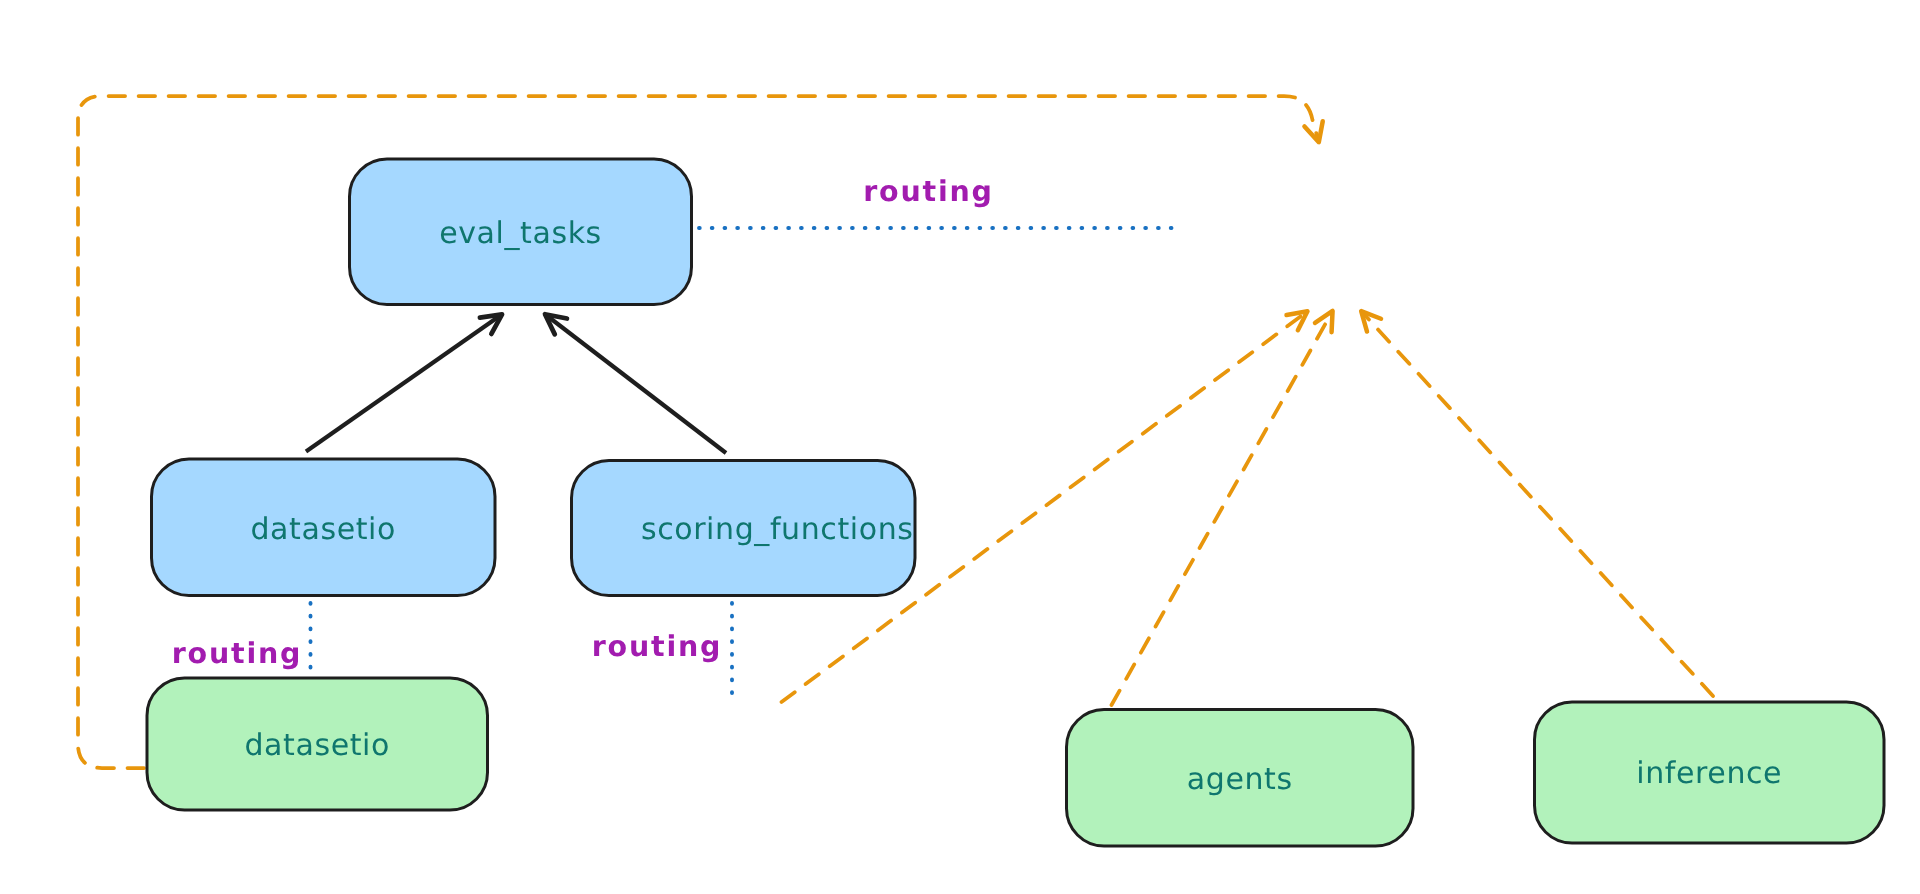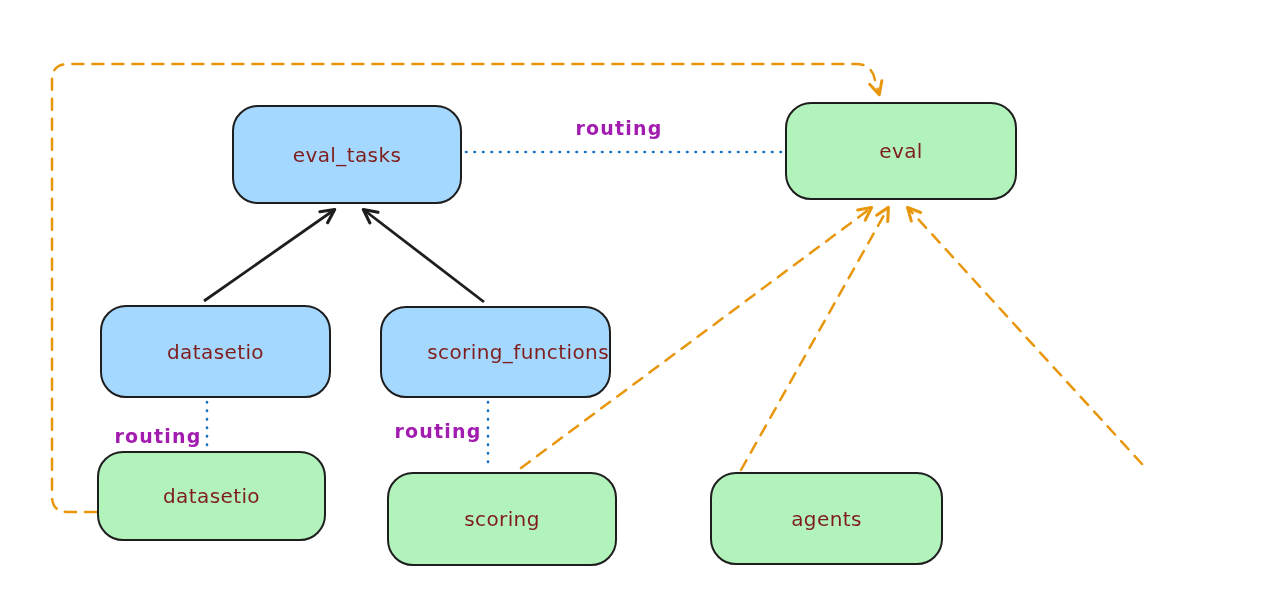--- a/index.html
+++ b/index.html
@@ -21,21 +21,21 @@
     top: 0;
   }
   .node {
     position: absolute;
     display: flex;
     align-items: center;
     justify-content: center;
     border: 2.5px solid #1e1e1e;
     border-radius: 26px;
     font-size: 20px;
-    color: #7f1d1d;
+    color: #0f766e;
     letter-spacing: 0.4px;
     box-sizing: border-box;
   }
   .node.blue  { background: #a5d8ff; }
   .node.green { background: #b2f2bb; }
   .edge-label {
     position: absolute;
     color: #a21caf;
     font-weight: bold;
     font-size: 19px;
@@ -70,44 +70,41 @@
     <line x1="741" y1="470" x2="888" y2="208" stroke="#e8960c" stroke-width="2.5" stroke-dasharray="11 9" stroke-linecap="round" marker-end="url(#arrow-orange)"></line>
     <line x1="1142" y1="464" x2="908" y2="208" stroke="#e8960c" stroke-width="2.5" stroke-dasharray="11 9" stroke-linecap="round" marker-end="url(#arrow-orange)"></line>
 
     <path d="M 96 512 L 68 512 Q 52 512 52 496 L 52 80 Q 52 64 68 64 L 856 64 Q 872 64 875 80 L 879 94" fill="none" stroke="#e8960c" stroke-width="2.5" stroke-dasharray="11 9" stroke-linecap="round" marker-end="url(#arrow-orange)"></path>
   </svg>
 
   <div class="node blue" style="left:232px; top:105px; width:230px; height:99px;">
     <span>eval_tasks</span>
   </div>
 
-  <div class="node green" style="left:785px; top:102px; width:232px; height:98px;">
-    <span>eval</span>
-  </div>
 
   <div class="node blue" style="left:100px; top:305px; width:231px; height:93px;">
     <span>datasetio</span>
   </div>
 
   <div class="node blue" style="left:380px; top:306px; width:231px; height:92px;justify-content:flex-end;">
     <span>scoring_functions</span>
   </div>
 
   <div class="node green" style="left:97px; top:451px; width:229px; height:90px;">
     <span>datasetio</span>
   </div>
 
-  <div class="node green" style="left:387px; top:472px; width:230px; height:94px;">
-    <span>scoring</span>
-  </div>
 
   <div class="node green" style="left:710px; top:472px; width:233px; height:93px;">
     <span>agents</span>
   </div>
 
+  <div class="node green" style="left:1022px; top:467px; width:235px; height:96px;">
+    <span>inference</span>
+  </div>
 
   <div class="edge-label" style="left:559px; top:117px; width:120px;">routing</div>
 
   <div class="edge-label" style="left:108px; top:425px; width:100px;">routing</div>
 
   <div class="edge-label" style="left:388px; top:420px; width:100px;">routing</div>
 
 </div>
 
 </body></html>

